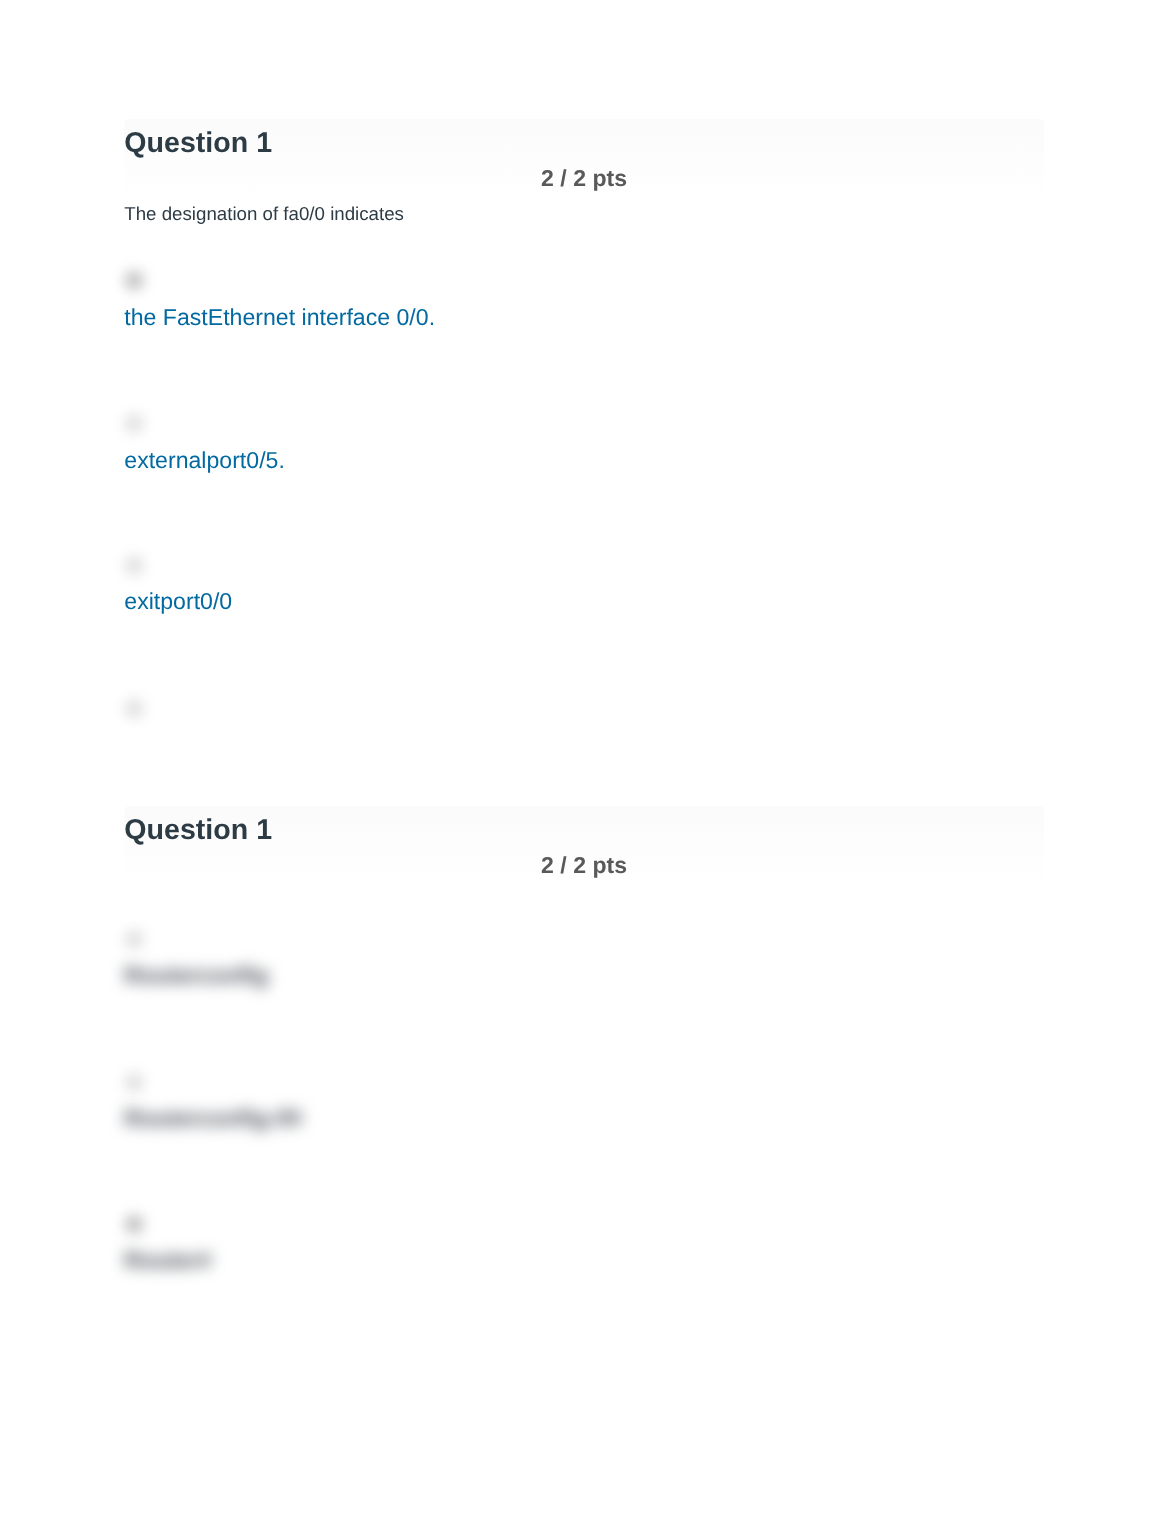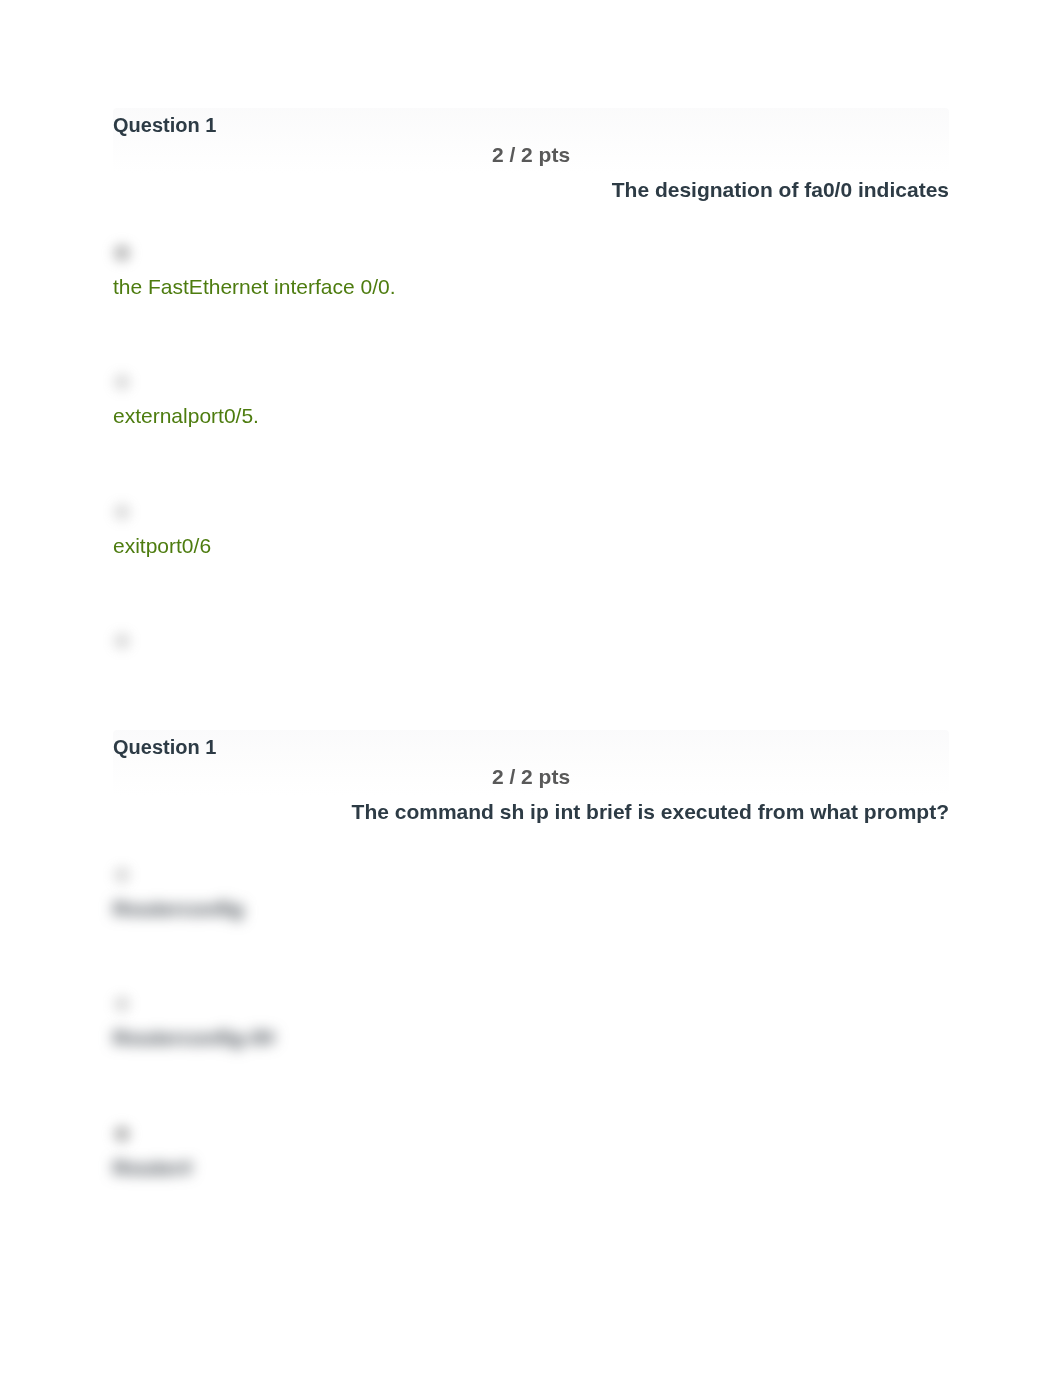--- a/index.html
+++ b/index.html
@@ -19,39 +19,38 @@
   }
   .question-block {
     margin-bottom: 80px;
   }
   .question-header {
     background: linear-gradient(to bottom, rgba(240,240,242,0.3) 0%, rgba(255,255,255,0) 100%);
     padding: 4px 0 2px 0;
     border-radius: 4px;
   }
   .question-title {
-    font-size: 20px;
+    font-size: 26px;
     font-weight: 700;
     color: #2d3b45;
     line-height: 1.35;
   }
   .question-points {
     font-size: 21px;
     font-weight: 700;
     color: #595959;
     line-height: 1.5;
     text-align: center;
   }
   .question-text {
-    font-size: 21px;
-    font-weight: 700;
+    font-size: 17px;
+    font-weight: 400;
     color: #2d3b45;
     margin-top: 2px;
     line-height: 1.4;
-    text-align: right;
   }
   .answer-group {
     margin-top: 40px;
   }
   .answer-item {
     margin-bottom: 72px;
   }
   .radio-blur {
     width: 18px;
     height: 18px;
@@ -59,21 +58,21 @@
     border-radius: 50%;
     filter: blur(6px);
     opacity: 0.5;
     margin-bottom: 10px;
   }
   .radio-blur.light {
     opacity: 0.25;
   }
   .answer-text {
     font-size: 21px;
-    color: #4d7c0f;
+    color: #0369a1;
     line-height: 1.4;
   }
   .blurred-answer {
     filter: blur(7px);
     font-size: 21px;
     font-weight: 700;
     color: #414850;
     line-height: 1.4;
   }
 </style>
@@ -93,35 +92,34 @@
       <div class="answer-item">
         <div class="radio-blur"></div>
         <div class="answer-text">the FastEthernet interface 0/0.</div>
       </div>
       <div class="answer-item">
         <div class="radio-blur light"></div>
         <div class="answer-text">externalport0/5.</div>
       </div>
       <div class="answer-item">
         <div class="radio-blur light"></div>
-        <div class="answer-text">exitport0/6</div>
+        <div class="answer-text">exitport0/0</div>
       </div>
       <div class="answer-item">
         <div class="radio-blur light"></div>
         <div class="answer-text"></div>
       </div>
     </div>
   </div>
 
   <div class="question-block">
     <div class="question-header">
       <div class="question-title">Question 1</div>
       <div class="question-points">2 / 2 pts</div>
     </div>
-    <div class="question-text">The command sh ip int brief is executed from what prompt?</div>
 
     <div class="answer-group">
       <div class="answer-item">
         <div class="radio-blur light"></div>
         <div class="blurred-answer">Routerconfig</div>
       </div>
       <div class="answer-item">
         <div class="radio-blur light"></div>
         <div class="blurred-answer">Routerconfig-if#</div>
       </div>

